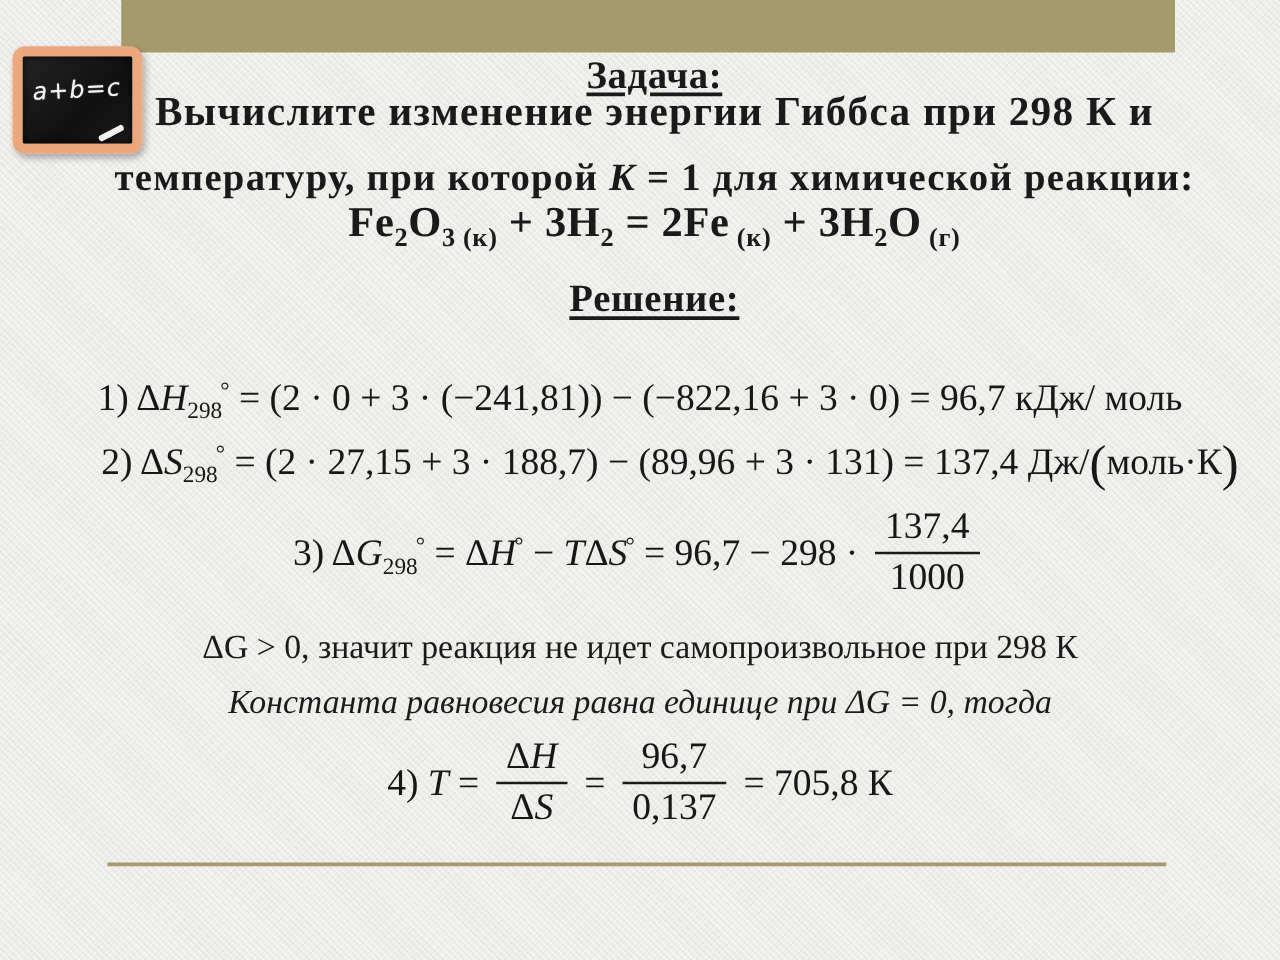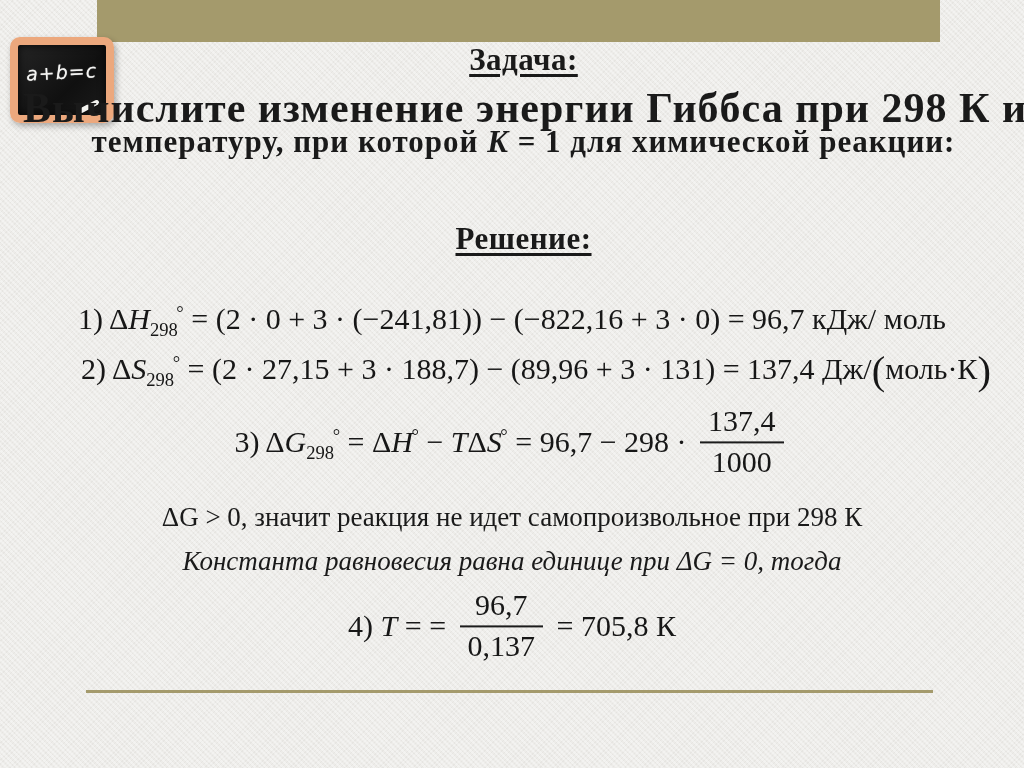--- a/index.html
+++ b/index.html
@@ -61,21 +61,21 @@
 
   
   .cline{
     position:absolute;left:0;right:0;
     text-align:center;white-space:nowrap;
   }
   .bold{font-weight:bold;padding-left:23px;}
   .underline{text-decoration:underline;text-decoration-thickness:2.5px;text-underline-offset:4px;}
 
   .title{top:42px;font-size:31px;letter-spacing:.5px;}
-  .pline1{top:84px;font-size:42px;letter-spacing:1px;}
+  .pline1{top:72px;font-size:33px;letter-spacing:1px;}
   .pline2{top:124px;font-size:31px;letter-spacing:1px;}
   .reaction{top:160px;font-size:34px;letter-spacing:.5px;}
   .solution{top:221px;font-size:31px;letter-spacing:.5px;}
 
   .meq{font-size:30px;color:#171717;}
   .eq1{top:274px;margin-top:28px;}
   .eq2{top:347px;margin-left:48px;}
   .eq3{top:408px;}
   .eq4{top:592px;}
   .note1{top:502px;font-size:27px;}
@@ -108,33 +108,37 @@
     <span class="chalk-text">a+b=c</span>
     <span class="chalk-piece"></span>
   </div>
 
   <div class="cline title bold underline">Задача:</div>
 
   <div class="cline pline1 bold">Вычислите изменение энергии Гиббса при 298 К и</div>
 
   <div class="cline pline2 bold"><span>температуру, при которой </span><span class="ital">K</span><span> = 1 для химической реакции:</span></div>
 
+  <div class="cline reaction bold"><span>Fe</span><span class="rsub">2</span><span>O</span><span class="rsub">3 (к)</span><span> + 3H</span><span class="rsub">2</span><span> = 2Fe</span><span class="rsub"> (к)</span><span> + 3H</span><span class="rsub">2</span><span>O</span><span class="rsub"> (г)</span></div>
 
   <div class="cline solution bold underline">Решение:</div>
 
   <div class="cline meq eq1"><span>1) </span><span>Δ</span><span class="ital">H</span><span class="msub">298</span><span class="msup">°</span><span> = (2 · 0 + 3 · (−241,81)) − (−822,16 + 3 · 0) = 96,7 кДж/ моль</span></div>
 
   <div class="cline meq eq2"><span>2) </span><span>Δ</span><span class="ital">S</span><span class="msub">298</span><span class="msup">°</span><span> = (2 · 27,15 + 3 · 188,7) − (89,96 + 3 · 131) = 137,4 Дж/</span><span class="bigparen">(</span><span>моль·К</span><span class="bigparen">)</span></div>
 
   <div class="cline meq eq3"><span>3) </span><span>Δ</span><span class="ital">G</span><span class="msub">298</span><span class="msup">°</span><span> = Δ</span><span class="ital">H</span><span class="msup">°</span><span> − </span><span class="ital">T</span><span>Δ</span><span class="ital">S</span><span class="msup">°</span><span> = 96,7 − 298 · </span><span class="frac">
         <span class="num">137,4</span>
         <span class="den">1000</span>
       </span></div>
 
   <div class="cline note1">ΔG &gt; 0, значит реакция не идет самопроизвольное при 298 К</div>
   <div class="cline note2">Константа равновесия равна единице при ΔG = 0, тогда</div>
 
-  <div class="cline meq eq4"><span>4) </span><span class="ital">T</span><span> = </span><span> = </span><span class="frac">
+  <div class="cline meq eq4"><span>4) </span><span class="ital">T</span><span> = </span><span class="frac">
+        <span class="num"><span>Δ</span><span class="ital">H</span></span>
+        <span class="den"><span>Δ</span><span class="ital">S</span></span>
+      </span><span> = </span><span class="frac">
         <span class="num">96,7</span>
         <span class="den">0,137</span>
       </span><span> = 705,8 К</span></div>
 
 </div>
 
 </body></html>

